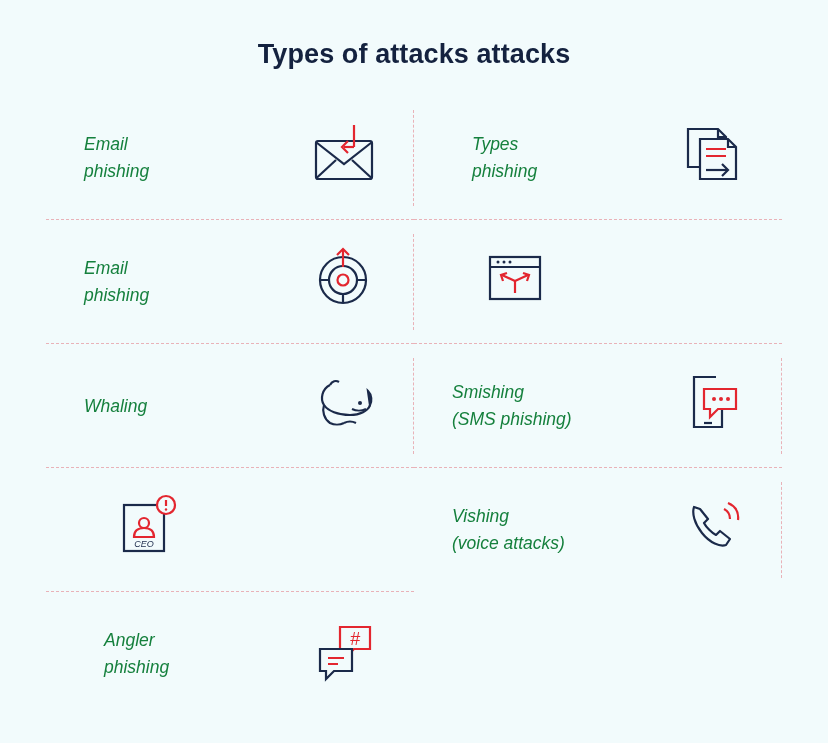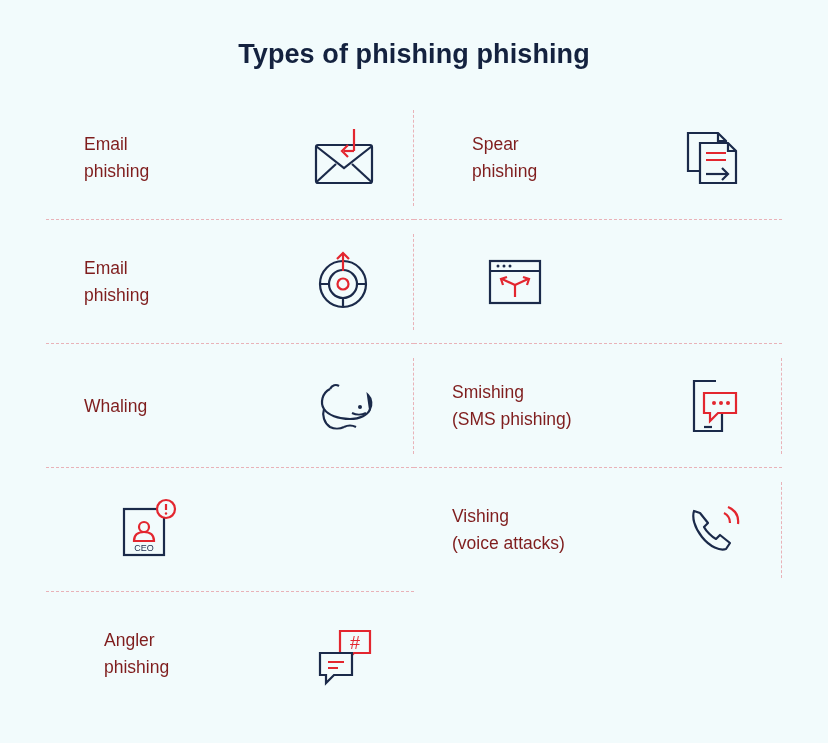--- a/index.html
+++ b/index.html
@@ -65,63 +65,65 @@
     content: "";
     position: absolute;
     right: 0;
     top: 14px;
     bottom: 14px;
     border-right: 1px dashed #e9b2b8;
   }
   .label {
     font-size: 17.5px;
     line-height: 1.55;
-    color: #7f1d1d;
+    color: #15803d;
     flex: 1 1 auto;
     white-space: pre-line;
     font-weight: normal;
+    font-style: italic;
   }
   .icon {
     flex: 0 0 auto;
     width: 86px;
     height: 86px;
     display: flex;
-    align-items: center;
+    align-items: flex-start;
     justify-content: center;
     margin-right: 18px;
+    font-style: italic;
   }
   .icon svg { display: block; }
 </style>
 </head>
 <body>
 
 <div class="page">
 
-  <div class="title">Types of phishing phishing</div>
+  <div class="title">Types of attacks attacks</div>
 
   <div class="grid">
 
     <div class="cell left vsep row-sep">
       <div class="label">Email
 phishing</div>
       <div class="icon">
         <svg width="78" height="78" viewBox="0 0 78 78" fill="none">
           <rect x="10" y="26" width="56" height="38" rx="2" stroke="#1b2a4a" stroke-width="2.2"></rect>
           <path d="M10.5 27.5 L38 49 L65.5 27.5" stroke="#1b2a4a" stroke-width="2.2" fill="none"></path>
           <path d="M10.5 63 L30 45" stroke="#1b2a4a" stroke-width="2.2"></path>
           <path d="M65.5 63 L46 45" stroke="#1b2a4a" stroke-width="2.2"></path>
           <path d="M48 10 L48 32" stroke="#e3262f" stroke-width="2.2"></path>
           <path d="M48 32 L38 32" stroke="#e3262f" stroke-width="2.2"></path>
           <path d="M42 26 L36 32 L42 38" stroke="#e3262f" stroke-width="2.2" fill="none"></path>
         </svg>
       </div>
     </div>
 
     <div class="cell right row-sep">
-      <div class="label">Spear
+      <div class="label">Types
 phishing</div>
       <div class="icon">
         <svg width="78" height="78" viewBox="0 0 78 78" fill="none">
           <path d="M14 14 H44 L52 22 V52 H14 Z" stroke="#1b2a4a" stroke-width="2.2" fill="none"></path>
           <path d="M44 14 V22 H52" stroke="#1b2a4a" stroke-width="2.2" fill="none"></path>
           <path d="M26 26 H46 M26 33 H46 M26 40 H40" stroke="#e3262f" stroke-width="2.2"></path>
           <path d="M26 24 V64 H62 V32 L54 24 Z" stroke="#1b2a4a" stroke-width="2.2" fill="#f2fbfc"></path>
           <path d="M54 24 V32 H62" stroke="#1b2a4a" stroke-width="2.2" fill="none"></path>
           <path d="M32 34 H52 M32 41 H52" stroke="#e3262f" stroke-width="2.2"></path>
           <path d="M32 55 H54" stroke="#1b2a4a" stroke-width="2.2"></path>

